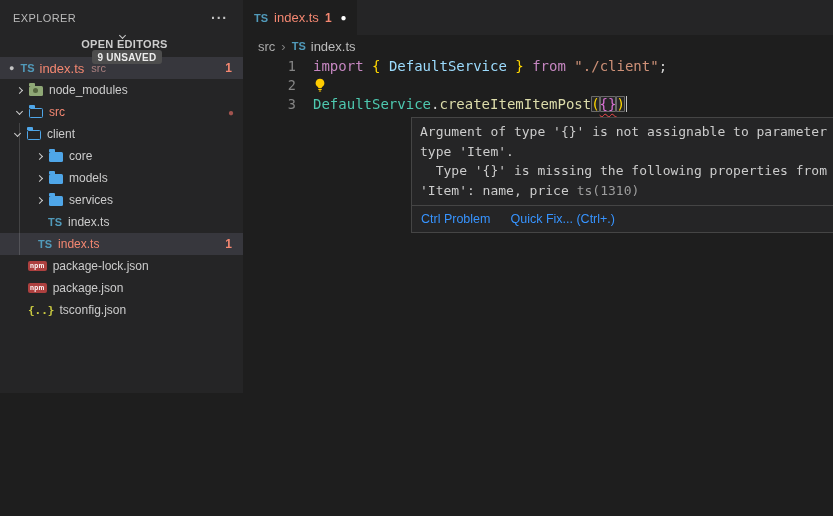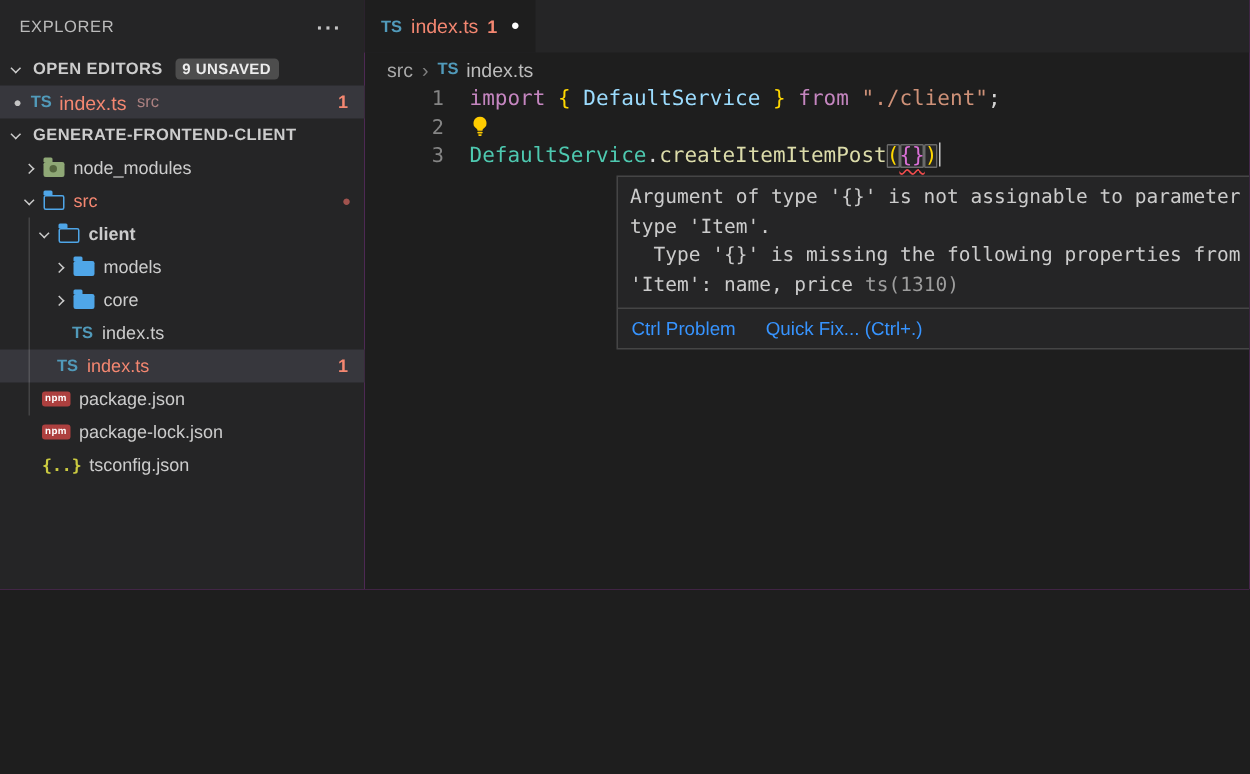--- a/index.html
+++ b/index.html
@@ -1,29 +1,29 @@
 <!DOCTYPE html>
 <html><head>
 <meta charset="utf-8">
 <style>
   * { box-sizing: border-box; margin: 0; padding: 0; }
   html,body { background:#1e1e1e; overflow:hidden; }
   .screen{
     position:relative; width:833px; height:393px; overflow:hidden;
-    background:#d946ef; font-family:"Liberation Sans",sans-serif; color:#cccccc;
+    background:#84cc16; font-family:"Liberation Sans",sans-serif; color:#cccccc;
     -webkit-font-smoothing:antialiased;
   }
 
   
   .sidebar{ position:absolute; left:0; top:0; width:243px; height:516px; background:#252526; }
   .sidebar-header{ height:35px; display:flex; align-items:center; padding:0 15px 0 13px; }
   .sidebar-title{ font-size:11px; color:#bbbbbb; letter-spacing:.4px; }
   .more-actions{ margin-left:auto; color:#c5c5c5; font-size:14px; font-weight:bold; letter-spacing:1px; line-height:10px; cursor:pointer; }
 
-  .section-header{ height:22px; display:flex; align-items:center; padding-left:3px; cursor:pointer; }
+  .section-header{ height:22px; display:flex; align-items:center; padding-left:3px; cursor:pointer;flex-direction:column; }
   .section-label{ font-size:11px; font-weight:700; color:#cccccc; letter-spacing:.3px; margin-left:3px; }
   .unsaved-badge{ margin-left:8px; background:#4d4d4d; color:#ececec; font-size:10px; font-weight:700;
     letter-spacing:.3px; padding:2px 5px 1px; border-radius:3px; }
 
   .chev{ width:5px; height:5px; border-right:1.4px solid #cccccc; border-bottom:1.4px solid #cccccc;
     display:inline-block; transform:rotate(-45deg); flex:none; margin:0 6px 0 5px; }
   .chev.exp{ transform:rotate(45deg); margin-top:-2px; }
 
   .oe-item{ height:22px; display:flex; align-items:center; background:#37373d; padding-left:9px; cursor:pointer; }
   .mod-dot{ color:#c4c4c4; font-size:9px; margin-right:6px; }
@@ -106,68 +106,69 @@
     </div>
 
     <div class="oe-item">
       <span class="mod-dot">●</span>
       <span class="tsicon">TS</span>
       <span class="oe-name err-text">index.ts</span>
       <span class="oe-desc">src</span>
       <span class="rowbadge">1</span>
     </div>
 
-    <div class="section-header">
-      <span class="chev exp"></span>
-      <span class="section-label">GENERATE-FRONTEND-CLIENT</span>
-    </div>
 
     <div class="tree" id="tree">
         <div class="tree-row" style="padding-left: 12px;">
           <span class="chev"></span>
           <span class="folder node"></span>
           <span class="tree-label">node_modules</span>
         </div>
         <div class="tree-row" style="padding-left: 12px;">
           <span class="chev exp"></span>
           <span class="folder open"></span>
           <span class="tree-label err">src</span>
           <span class="errdot">●</span>
         </div>
-        <div class="tree-row" style="padding-left: 22px; font-weight: bold;">
+        <div class="tree-row" style="padding-left: 10px;">
           <span class="chev exp"></span>
           <span class="folder open"></span>
           <span class="tree-label">client</span>
         </div>
         <div class="tree-row" style="padding-left: 32px;">
           <span class="chev"></span>
           <span class="folder"></span>
+          <span class="tree-label">core</span>
+        </div>
+        <div class="tree-row" style="padding-left: 32px;">
+          <span class="chev"></span>
+          <span class="folder"></span>
           <span class="tree-label">models</span>
         </div>
         <div class="tree-row" style="padding-left: 32px;">
           <span class="chev"></span>
           <span class="folder"></span>
-          <span class="tree-label">core</span>
+          <span class="tree-label">services</span>
         </div>
         <div class="tree-row" style="padding-left: 48px;">
           <span class="tsicon">TS</span>
           <span class="tree-label">index.ts</span>
         </div>
         <div class="tree-row selected" style="padding-left: 38px;">
           <span class="tsicon">TS</span>
           <span class="tree-label err">index.ts</span>
           <span class="rowbadge">1</span>
         </div>
         <div class="tree-row" style="padding-left: 28px;">
           <span class="npmicon">npm</span>
-          <span class="tree-label">package.json</span>
+          <span class="tree-label">package-lock.json</span>
         </div>
         <div class="tree-row" style="padding-left: 28px;">
           <span class="npmicon">npm</span>
-          <span class="tree-label">package-lock.json</span>
+          <span class="tree-label">package.json</span>
         </div>
         <div class="tree-row" style="padding-left: 28px;">
           <span class="jsonicon">{..}</span>
           <span class="tree-label">tsconfig.json</span>
         </div>
         <div class="indent-guide" style="top: 44px; height: 132px;"></div>
       </div>
   </aside>
 
   <main class="editor">

